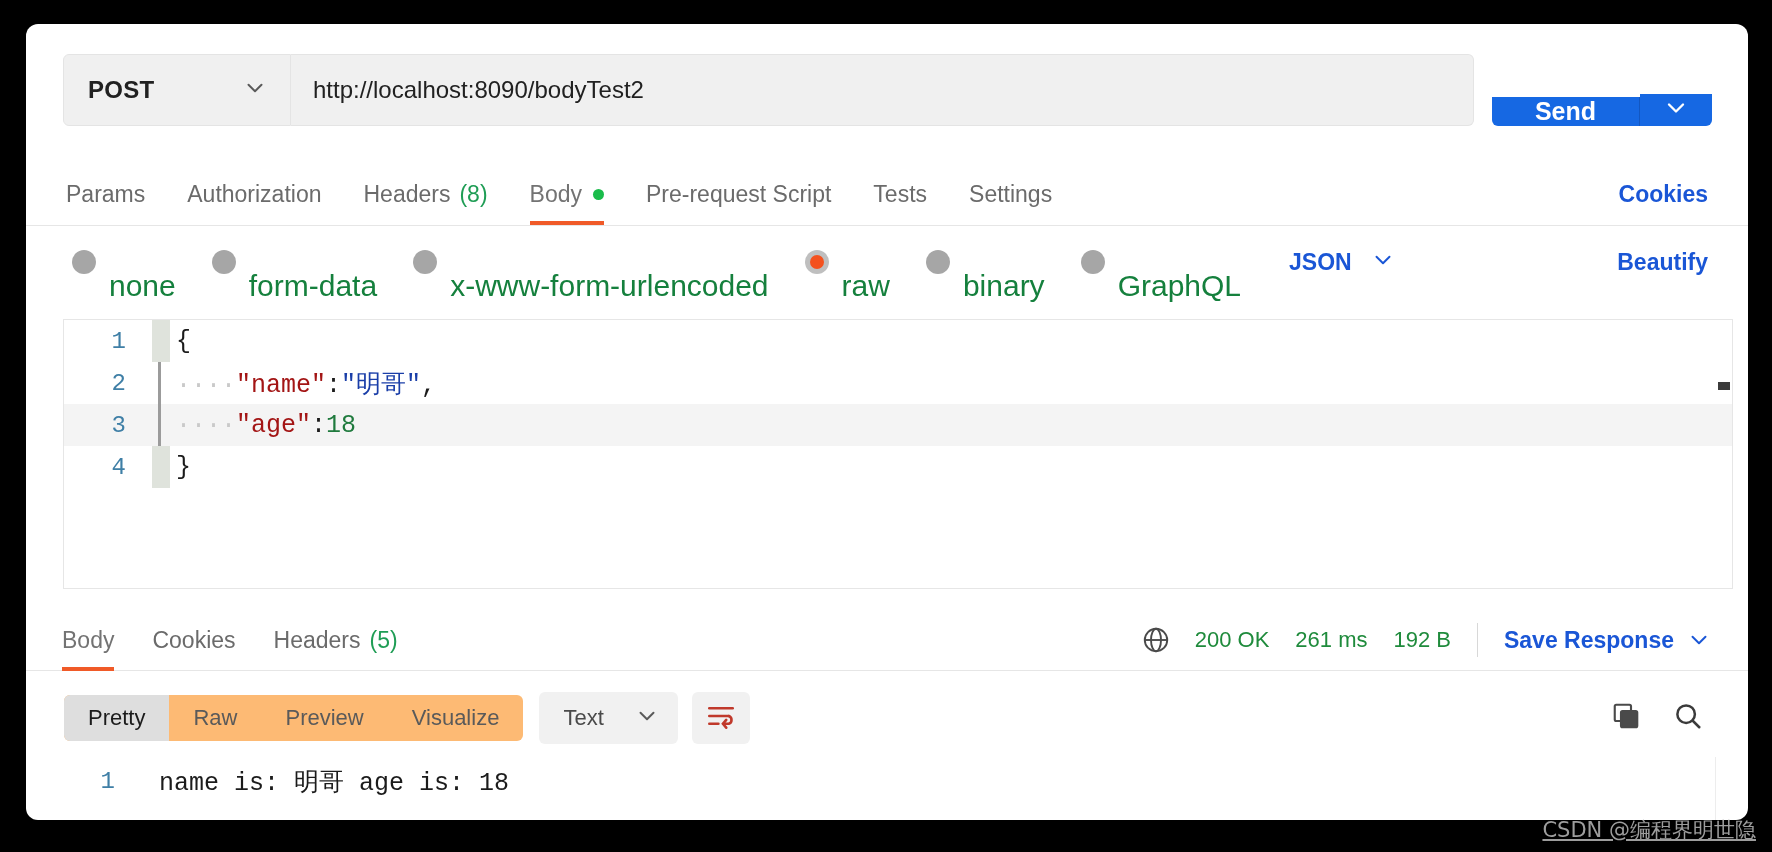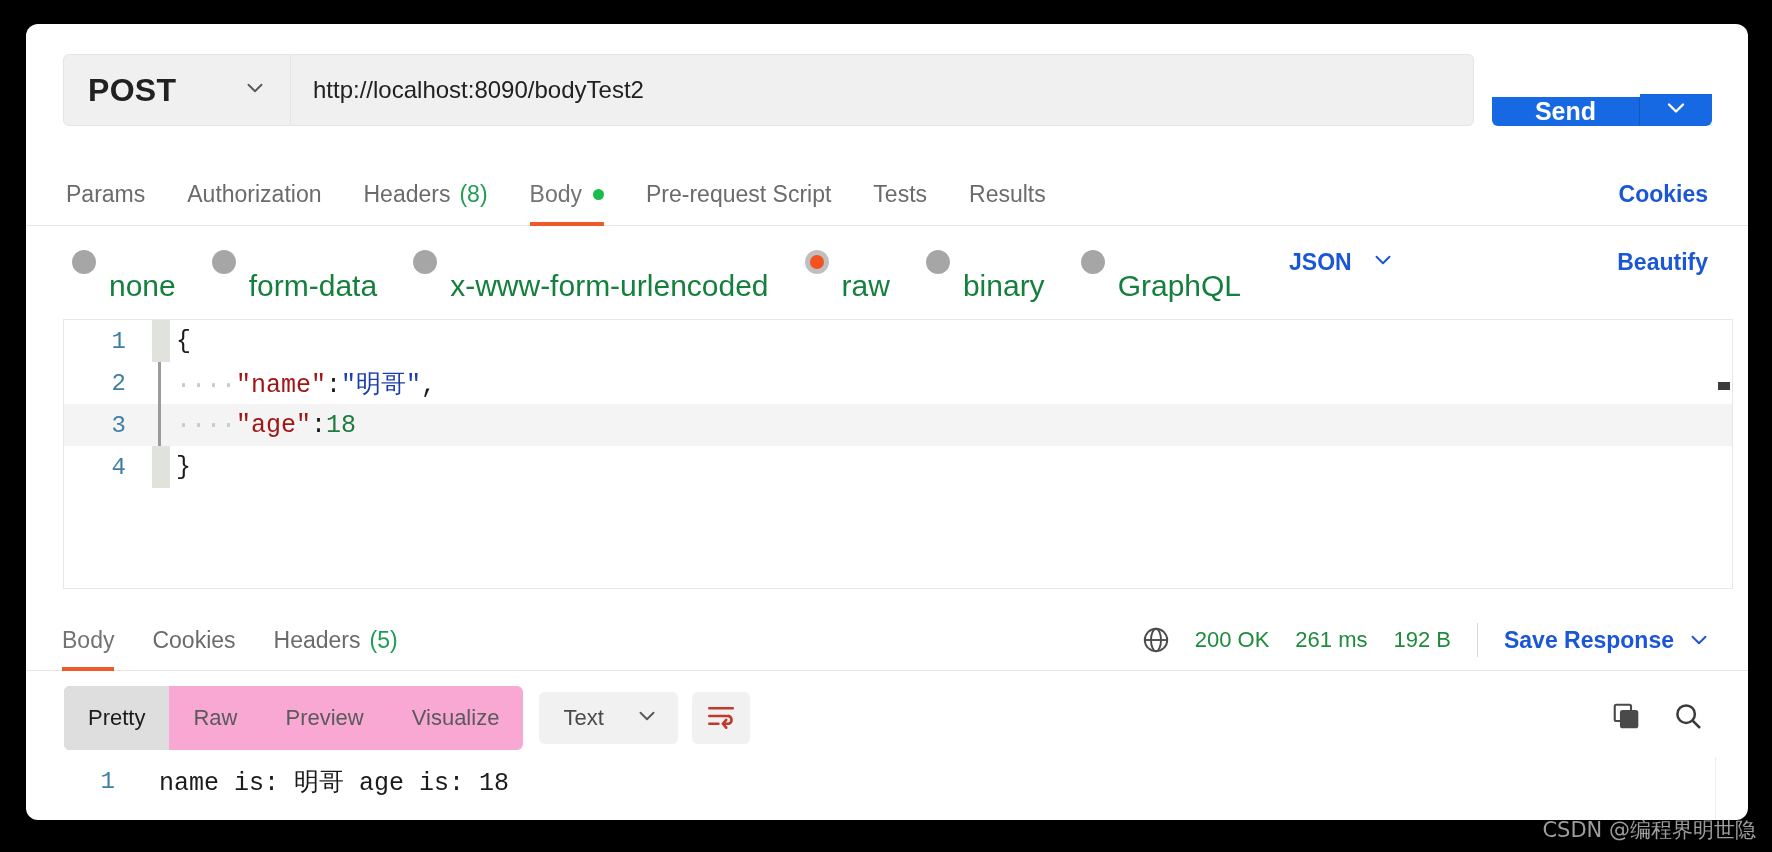--- a/index.html
+++ b/index.html
@@ -42,21 +42,21 @@
     background: #f0f0f0;
     border: 1px solid #e4e4e4;
     border-radius: 6px 0 0 6px;
     display: flex;
     align-items: center;
     justify-content: space-between;
     padding: 0 22px 0 24px;
     cursor: pointer;
   }
   .method-label {
-    font-size: 32px;
+    font-size: 24px;
     font-weight: 700;
     color: #212121;
     letter-spacing: 0.3px;
   }
   .url-input {
     flex: 1;
     background: #f0f0f0;
     border: 1px solid #e4e4e4;
     border-left: none;
     border-radius: 0 6px 6px 0;
@@ -98,21 +98,21 @@
 
   
   .req-tabs {
     position: absolute;
     left: 0;
     top: 140px;
     width: 1722px;
     height: 62px;
     border-bottom: 1px solid #e6e6e6;
     display: flex;
-    align-items: center;
+    align-items: flex-end;
     padding-left: 40px;
     padding-right: 40px;
   }
   .tab {
     position: relative;
     height: 62px;
     display: flex;
     align-items: center;
     font-size: 23px;
     color: #6b6b6b;
@@ -319,24 +319,24 @@
     top: 655px;
     width: 1722px;
     height: 78px;
     display: flex;
     align-items: center;
     padding-left: 38px;
     padding-right: 36px;
   }
   .segmented {
     display: flex;
-    background: #f9a8d4;
+    background: #fdba74;
     border-radius: 6px;
     overflow: hidden;
-    height: 64px;
+    height: 46px;
   }
   .segment {
     display: flex;
     align-items: center;
     padding: 0 24px;
     font-size: 22px;
     color: #5a5a5a;
     cursor: pointer;
     white-space: nowrap;
   }
@@ -406,20 +406,21 @@
 
   
   .watermark {
     position: absolute;
     right: 16px;
     bottom: 8px;
     font-size: 21px;
     color: #9d9d9d;
     font-family: "DejaVu Sans", sans-serif;
     white-space: nowrap;
+    text-decoration: underline;
   }
   .chev { display: block; }
 </style>
 </head>
 <body>
 
 <div id="root">
   <div class="app-window">
 
     <div class="url-row">
@@ -463,21 +464,21 @@
         <span>Body</span>
         <span class="tab-dot"></span>
       </div>
       <div class="tab">
         <span>Pre-request Script</span>
       </div>
       <div class="tab">
         <span>Tests</span>
       </div>
       <div class="tab">
-        <span>Results</span>
+        <span>Settings</span>
       </div>
       <div class="cookies-link">
         <span>Cookies</span>
       </div>
     </div>
 
     <div class="body-type-row">
       <div class="radio-item">
         <span class="radio-dot"></span>
         <span class="radio-label">none</span>

